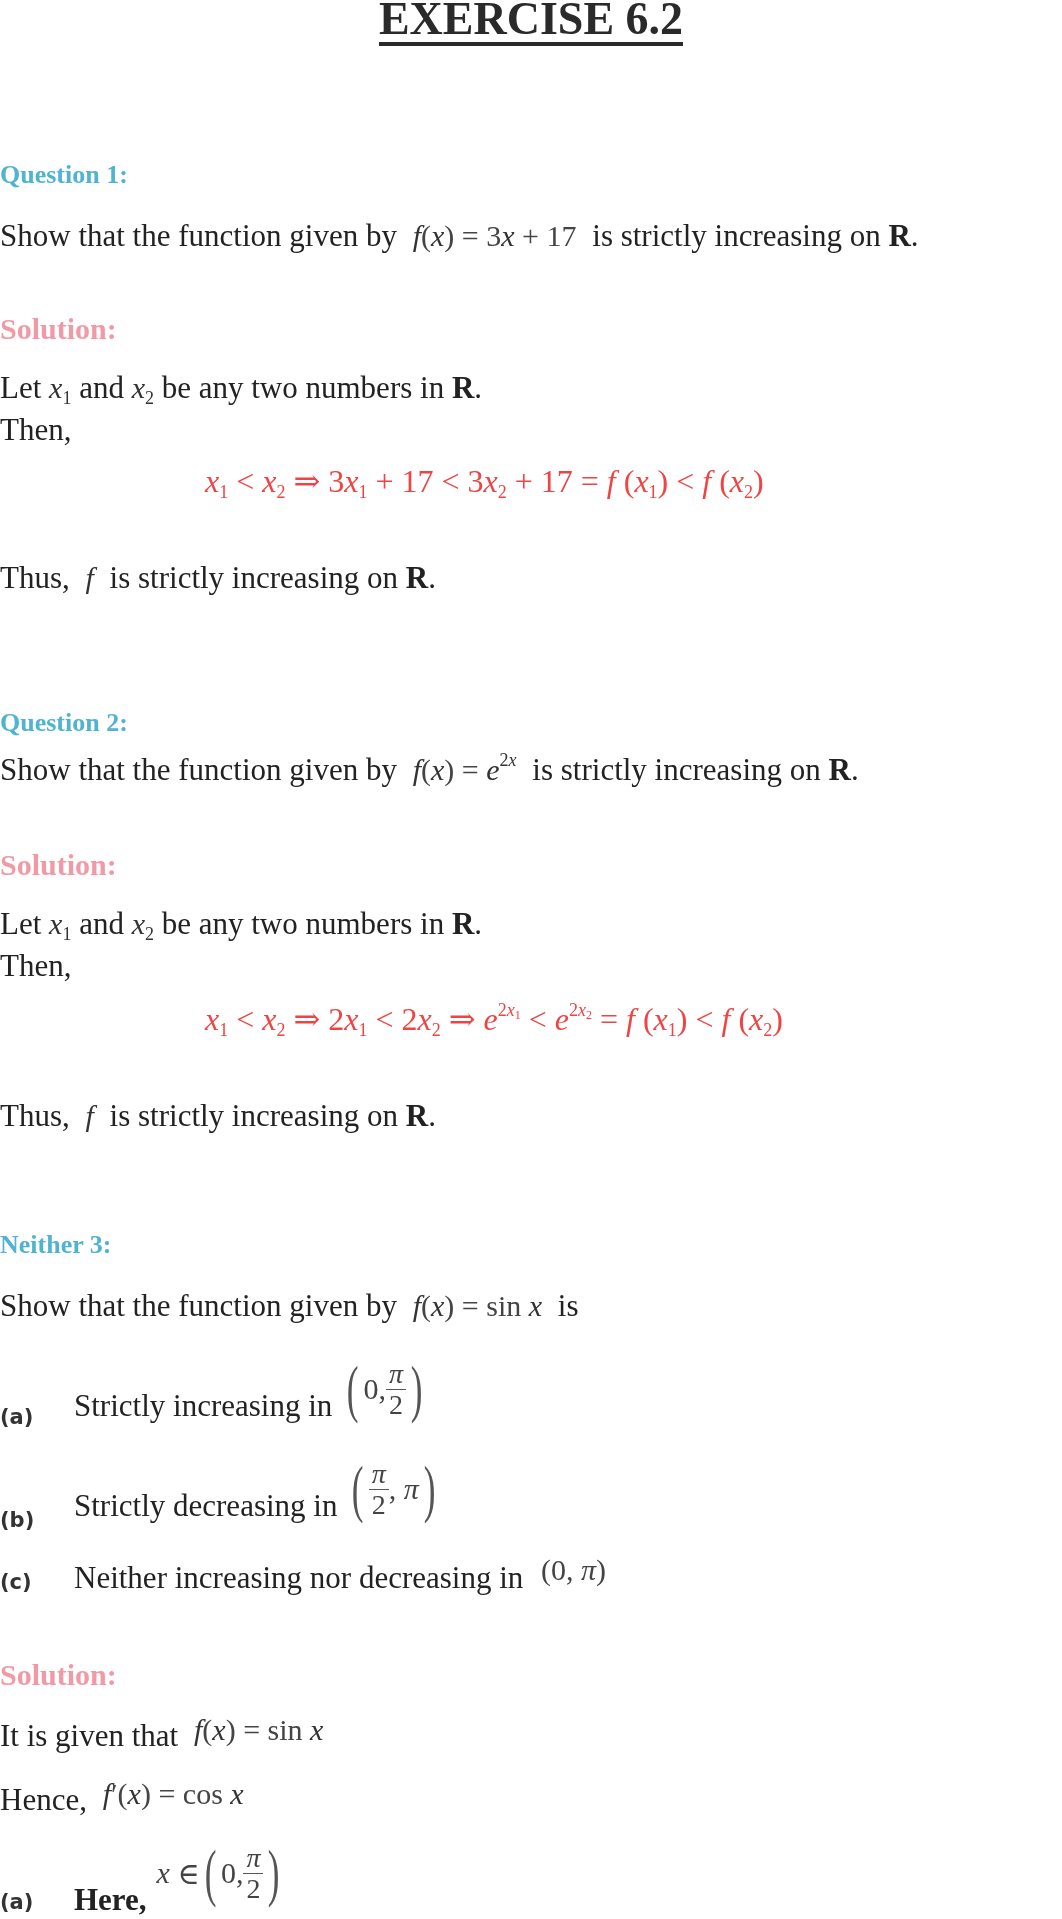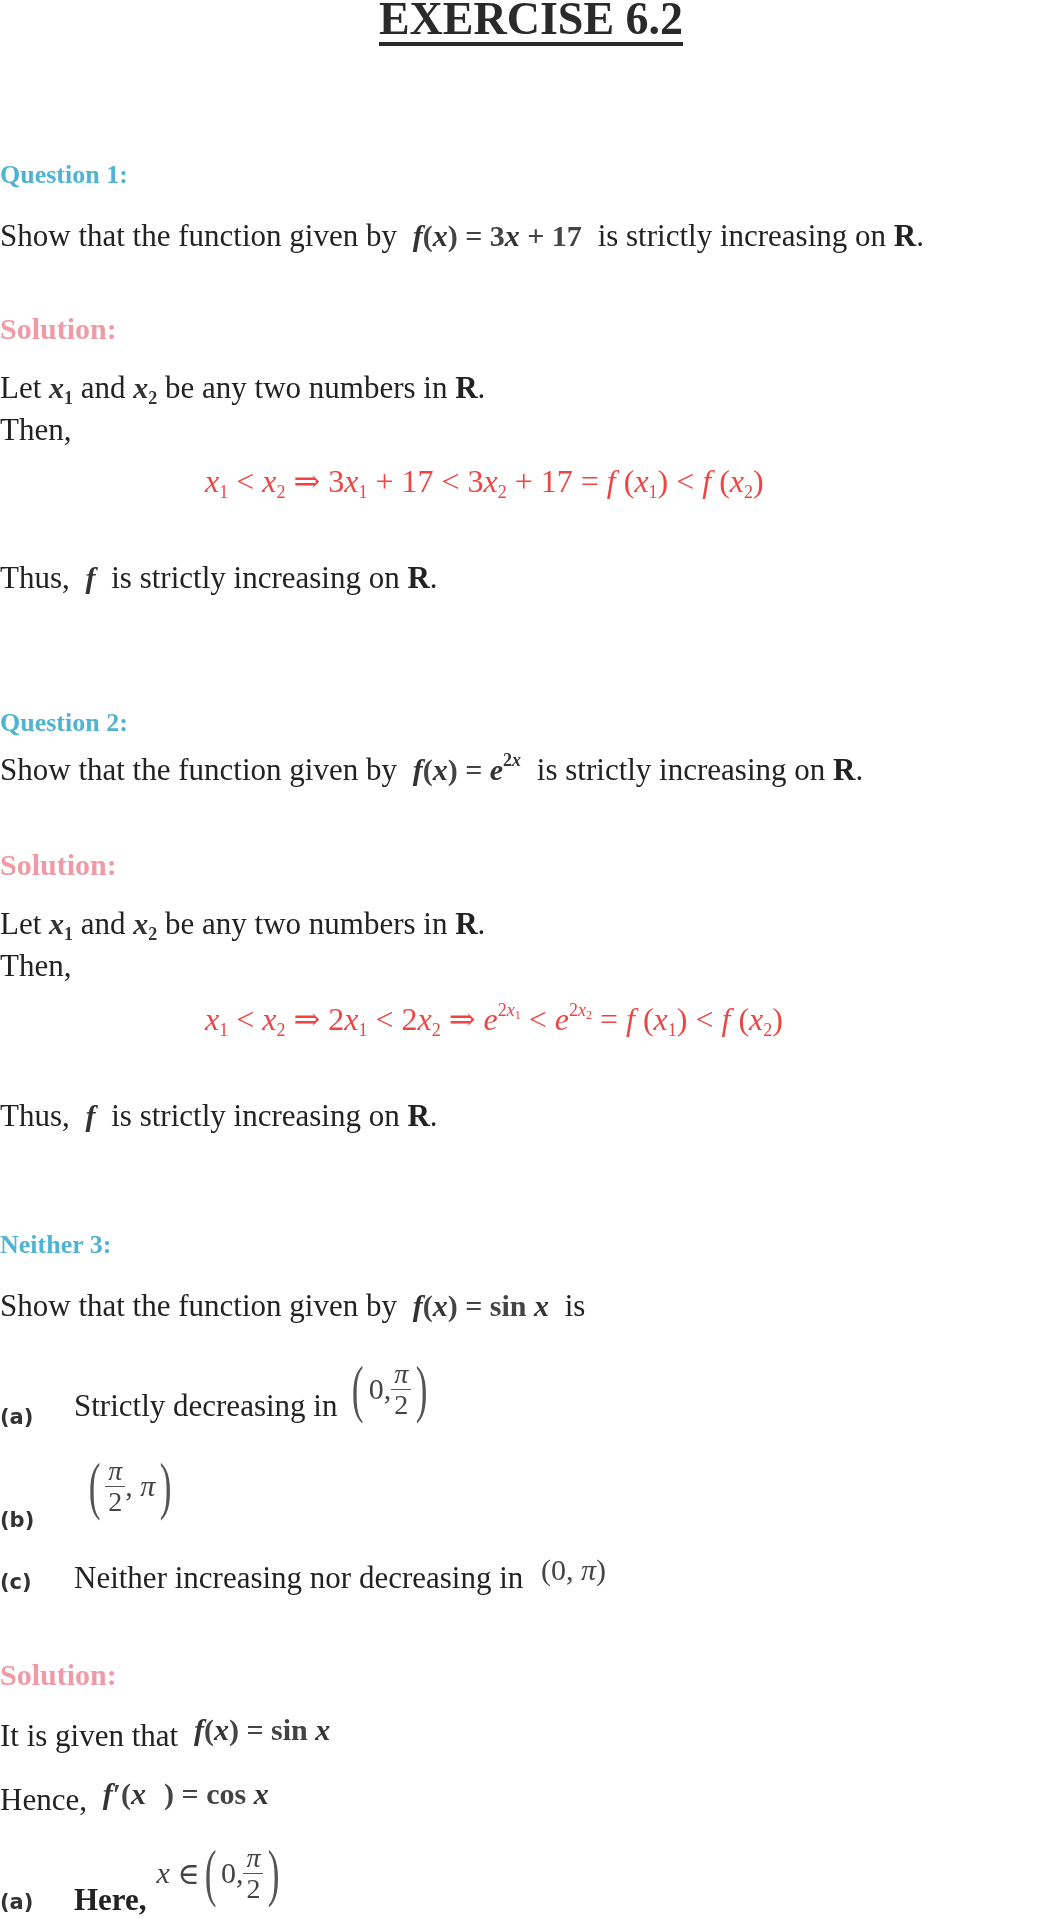--- a/index.html
+++ b/index.html
@@ -10,21 +10,21 @@
     }
     .abs { position: absolute; white-space: nowrap; }
     .title {
       left: 0; width: 1062px; text-align: center; top: -8px;
       font-size: 46px; font-weight: bold; color: #2a2a2a;
     }
     .title span { border-bottom: 4px solid #2a2a2a; padding-bottom: 0; line-height: 1.0; display: inline-block; }
     .qhead { font-size: 26px; font-weight: bold; color: #4fb3d1; left: 0; }
     .shead { font-size: 30px; font-weight: bold; color: #f19aa6; left: 0; }
     .body { font-size: 31px; left: 0; color: #222; }
-    .math { font-style: italic; color: #333; font-size: 30px; font-weight: bold; }
+    .math { font-style: italic; color: #333; font-size: 30px; }
     .m-up { color: #444; font-size: 30px; }
     .eq { font-size: 32px; color: #ef4444; }
     .sub { font-size: 18px; vertical-align: -6px; font-style: normal; }
     .sup { font-size: 18px; vertical-align: 14px; font-style: normal; }
     .supsub { font-size: 12px; vertical-align: -3px; }
     .bold { font-weight: bold; }
     .label { font-family: "DejaVu Sans", sans-serif; font-size: 21px; font-weight: bold; color: #333; left: 0; }
     .paren { font-size: 64px; font-weight: 100; color: #555; display: inline-block; transform: scaleX(0.55); vertical-align: middle; line-height: 1; }
     .frac { display: inline-flex; flex-direction: column; align-items: center; vertical-align: middle; font-size: 28px; color: #444; line-height: 1.05; }
     .frac .num { font-style: italic; border-bottom: 1.5px solid #555; padding: 0 3px; }
@@ -103,34 +103,35 @@
 <div class="abs qhead" style="top:1230px;">Neither 3:</div>
 
 <div class="abs body" style="top:1288px;">
   <span>Show that the function given by</span>
   <span class="math" style="margin-left:8px;">f<span class="m-up" style="font-style:normal;">(</span>x<span class="m-up" style="font-style:normal;">) = sin </span>x</span>
   <span style="margin-left:8px;">is</span>
 </div>
 
 <div class="abs label" style="top:1405px;">(a)</div>
 <div class="abs body" style="top:1354px; left:74px; display:flex; align-items:center;">
-  <span style="margin-top:34px;">Strictly decreasing in</span>
+  <span style="margin-top:34px;">Strictly increasing in</span>
   <span class="interval" style="margin-left:10px;">
     <span class="paren">(</span>
       <span>0,</span>
       <span class="frac">
         <span class="num">π</span>
         <span class="den">2</span>
       </span>
       <span class="paren">)</span>
   </span>
 </div>
 
 <div class="abs label" style="top:1508px;">(b)</div>
 <div class="abs body" style="top:1454px; left:74px; display:flex; align-items:center;">
+  <span style="margin-top:34px;">Strictly decreasing in</span>
   <span class="interval" style="margin-left:10px;">
     <span class="paren">(</span>
       <span class="frac">
         <span class="num">π</span>
         <span class="den">2</span>
       </span>
       <span>, <i>π</i></span>
       <span class="paren">)</span>
   </span>
 </div>
@@ -143,21 +144,21 @@
 
 <div class="abs shead" style="top:1658px;">Solution:</div>
 
 <div class="abs body" style="top:1718px;">
   <span>It is given that</span>
   <span class="math" style="margin-left:8px; position:relative; top:-6px;">f<span class="m-up" style="font-style:normal;">(</span>x<span class="m-up" style="font-style:normal;">) = sin </span>x</span>
 </div>
 
 <div class="abs body" style="top:1782px;">
   <span>Hence,</span>
-  <span class="math" style="margin-left:8px; position:relative; top:-6px;">f<span class="m-up" style="font-style:normal;">′(</span>x<span class="m-up" style="font-style:normal;margin-left:18px;">) = cos </span>x</span>
+  <span class="math" style="margin-left:8px; position:relative; top:-6px;">f<span class="m-up" style="font-style:normal;">′(</span>x<span class="m-up" style="font-style:normal;">) = cos </span>x</span>
 </div>
 
 <div class="abs label" style="top:1890px;">(a)</div>
 <div class="abs body" style="top:1838px; left:74px; display:flex; align-items:center;">
   <span style="margin-top:44px;font-weight:bold;">Here,</span>
   <span class="interval" style="margin-left:10px; margin-top:-10px;">
     <i>x</i>&nbsp;∈<span class="paren">(</span><span>0,</span><span class="frac">
         <span class="num">π</span>
         <span class="den">2</span>
       </span><span class="paren">)</span>

